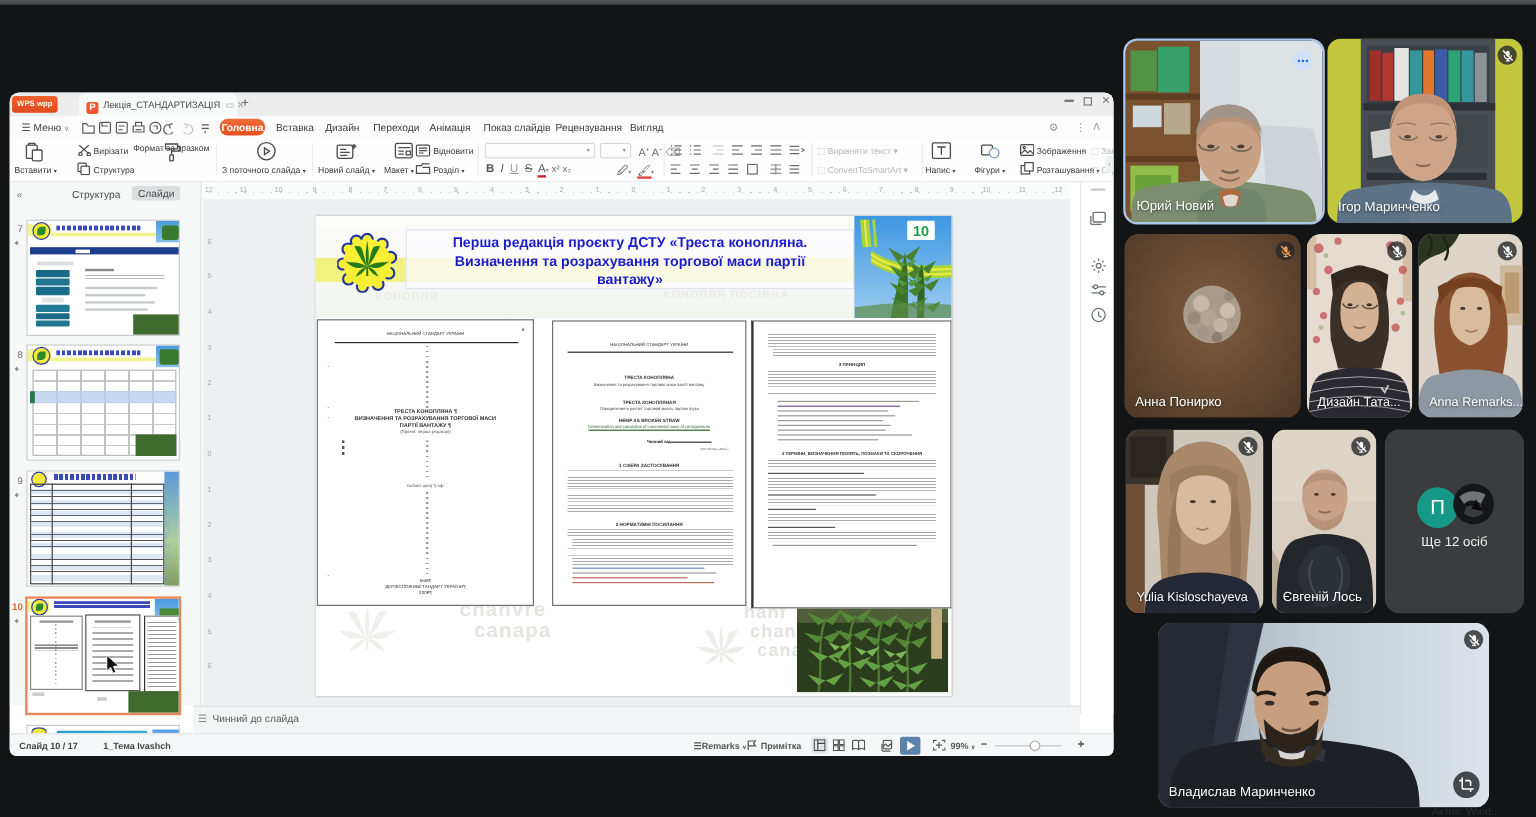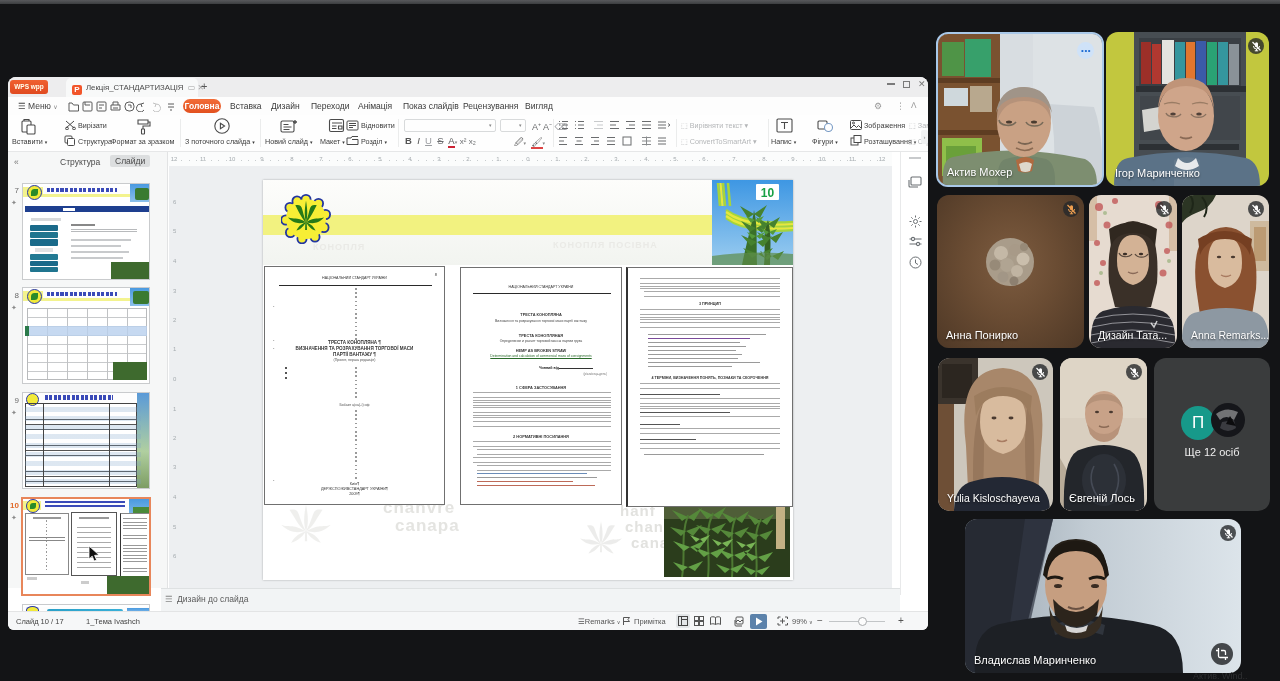--- a/index.html
+++ b/index.html
@@ -39,21 +39,21 @@
   #slide .yband { position:absolute; left:0; top:35px; width:449px; height:20px; background:#f2f280; }
   #slide #titlebox { position:absolute; left:75px; top:11px; width:374px; height:50px; background:rgba(252,253,255,0.78); border:1px solid #dde6ee; text-align:center; color:#1c1ccf; font-weight:bold; font-size:11.8px; line-height:15.5px; padding-top:3px; }
   #slide #bluepanel { position:absolute; left:449px; top:0; width:81px; height:85px; background:linear-gradient(#3e97e3,#7ec0ef); overflow:hidden; }
   .wmtext { position:absolute; color:#dcdcdc; font-weight:bold; letter-spacing:1px; }
   .page { position:absolute; background:#fff; border:1px solid #707070; }
   .para { position:absolute; background:repeating-linear-gradient(#aaaaaa 0 0.8px, transparent 0.8px 2.6px); }
   .tl { position:absolute; height:0.9px; background:#9a9a9a; }
   .ctext { position:absolute; width:100%; text-align:center; color:#333; white-space:nowrap; }
   
   #notes { position:absolute; left:153px; top:511px; width:739px; height:23px; background:#f2f4f5; border-top:1px solid #dee1e2; color:#5a5a5a; font-size:8.5px; }
-  #sbar { position:absolute; left:0; top:534px; width:100%; height:19px; background:#f6f7f8; border-top:1px solid #e3e4e5; font-size:7.5px; color:#444; }
+  #sbar { position:absolute; left:0; top:534px; width:100%; height:19px; background:#f6f7f8; border-top:1px solid #e3e4e5; font-size:7.5px; color:#444;font-weight:bold; }
   #rsidebar { position:absolute; left:892px; top:75px; width:28px; height:443px; background:#fff; border-left:1px solid #e8e9ea; color:#6f7478; }
   
   .tile { position:absolute; border-radius:12px; overflow:hidden; background:#222; }
   .tile svg.bgsvg { position:absolute; left:0; top:0; }
   .name { position:absolute; left:9px; bottom:7px; color:#fff; font-size:11px; text-shadow:0 1px 2px rgba(0,0,0,.6); white-space:nowrap; }
   .mic { position:absolute; top:6px; right:5px; width:16px; height:16px; border-radius:50%; background:rgba(38,40,42,.8); }
   .mic svg { position:absolute; left:2.5px; top:2.5px; }
 </style>
 </head>
 <body>
@@ -114,21 +114,21 @@
       <rect x="1" y="1" width="7" height="7" rx="1"></rect>
         <rect x="3.5" y="3.5" width="7" height="7" rx="1" fill="#fff"></rect>
     </svg>
     <span class="lbl" style="left:70px;top:22px;">Структура</span>
 
     <svg style="left:127px;top:3px;" width="16" height="17" viewBox="0 0 16 17" fill="none" stroke="#4a4a4a" stroke-width="1.1">
       <path d="M3 2 h10 v4 h-10 z"></path>
         <path d="M13 4 h2 v4 h-7 v3"></path>
         <rect x="6.5" y="11" width="3" height="5" rx="0.5"></rect>
     </svg>
-    <span class="lbl" style="left:103px;top:22px;">Формат за зразком</span>
+    <span class="lbl" style="left:103px;top:4px;">Формат за зразком</span>
     <div class="vdiv" style="left:172px;"></div>
 
     <svg style="left:205px;top:2px;" width="18" height="18" viewBox="0 0 18 18" fill="none" stroke="#4a4a4a" stroke-width="1.1">
       <circle cx="9" cy="9" r="7.2"></circle>
         <path d="M7.4 6.2 L11.6 9 L7.4 11.8 Z"></path>
     </svg>
     <span class="lbl" style="left:177px;top:22px;">З поточного слайда <span style="font-size:5px;">▾</span></span>
     <div class="vdiv" style="left:252px;"></div>
 
     <svg style="left:272px;top:3px;" width="18" height="17" viewBox="0 0 18 17" fill="none" stroke="#4a4a4a" stroke-width="1.1">
@@ -384,20 +384,21 @@
           <path d="M0 -18 C1.5 -9 1.5 -4 0 1 C-1.5 -4 -1.5 -9 0 -18"></path>
           <path d="M0 1 C-4.5 -11 -2 -15 -9.5 -14 C-5.5 -6.5 -3 -1 0 1"></path>
           <path d="M0 1 C4.5 -11 2 -15 9.5 -14 C5.5 -6.5 3 -1 0 1"></path>
           <path d="M0 1 C-9 -4 -10 -1 -16 -3 C-10 3 -5.5 2.5 0 1"></path>
           <path d="M0 1 C9 -4 10 -1 16 -3 C10 3 5.5 2.5 0 1"></path>
           <path d="M0 1 C-5.5 3 -6.5 5 -8.5 8.5 C-4 7 -2 4 0 1"></path>
           <path d="M0 1 C5.5 3 6.5 5 8.5 8.5 C4 7 2 4 0 1"></path>
           <path d="M-0.6 1 h1.2 l0.3 7 h-1.7 z"></path>
         </g>
       </svg>
+      <div id="titlebox">Перша редакція проєкту ДСТУ «Треста конопляна.<br>Визначення та розрахування торгової маси партії<br>вантажу»</div>
       <div id="bluepanel">
         <svg width="81" height="85" viewBox="0 0 81 85">
           <rect width="81" height="85" fill="url(#skyg)"></rect>
           <defs>
             <linearGradient id="skyg" x1="0" y1="0" x2="0" y2="1">
               <stop offset="0" stop-color="#3e97e3"></stop>
                 <stop offset="1" stop-color="#9ccdf0"></stop>
             </linearGradient>
           </defs>
           <g stroke="#a6d43c" stroke-width="2.6" fill="none">
@@ -581,21 +582,21 @@
         <circle cx="4" cy="3" r="1.6" fill="#fff"></circle>
         <circle cx="9" cy="8" r="1.6" fill="#fff"></circle>
       </svg>
     <svg style="position:absolute;left:8px;top:104px;" width="13" height="13" viewBox="0 0 13 13" fill="none" stroke="#6a6f73" stroke-width="1">
         <circle cx="6.5" cy="6.5" r="5.5"></circle>
         <path d="M6.5 3.5 V7 l2.5 1.5"></path>
       </svg>
 </div>
   <div id="notes">
       <span style="position:absolute;left:4px;top:5px;color:#888;">☰</span>
-      <span style="position:absolute;left:16px;top:5px;">Дизайн до слайда</span>
+      <span style="position:absolute;left:16px;top:5px;">Чинний до слайда</span>
     </div>
   <div id="sbar">
     <span style="position:absolute;left:8px;top:5px;">Слайд 10 / 17</span>
     <span style="position:absolute;left:78px;top:5px;">1_Тема Ivashch</span>
     <span style="position:absolute;left:570px;top:5px;color:#555;">☰Remarks <span style="font-size:5px;">∨</span></span>
     <svg style="position:absolute;left:614px;top:4px;" width="10" height="10" viewBox="0 0 10 10" fill="none" stroke="#555" stroke-width="1">
         <path d="M1.5 9 V1.5 h6 l-1.5 2 1.5 2 h-6"></path>
       </svg>
     <span style="position:absolute;left:626px;top:5px;color:#555;">Примітка</span>
     <div style="position:absolute;left:668px;top:2px;width:14px;height:14px;background:#e3e6e8;border-radius:2px;"></div>
@@ -656,21 +657,21 @@
   <path d="M59 89 q-2 -34 27 -36 q27 2 27 34 q-4 -20 -27 -20 q-22 0 -27 22" fill="#b5927a"></path>
   <path d="M58 79 q4 -26 28 -26 q24 0 28 26 q-6 -16 -28 -16 q-22 0 -28 16" fill="#a09488"></path>
   <path d="M61 86 a9 6 0 0 0 17 2 M88 88 a9 6 0 0 0 17 0" fill="none" stroke="#776a58" stroke-width="1.6"></path>
   <ellipse cx="71" cy="88" rx="3" ry="1.5" fill="#4a3c30"></ellipse>
   <ellipse cx="96" cy="88" rx="3" ry="1.5" fill="#4a3c30"></ellipse>
   <path d="M80 108 q7 4 14 0" stroke="#7a6552" stroke-width="2" fill="none"></path>
   <path d="M78 114 q9 5 17 0" stroke="#8a6a52" stroke-width="1.5" fill="none"></path>
 </svg>
 <div style="position:absolute;right:8px;top:8px;width:17px;height:17px;border-radius:50%;background:#cfe2f8;"></div>
 <div style="position:absolute;right:11px;top:15px;color:#1a6ad4;font-size:8px;letter-spacing:0.5px;line-height:3px;">•••</div>
-<span class="name">Актив Мохер</span>
+<span class="name">Юрий Новий</span>
   </div>
 <div class="tile" id="t2" style="left:1106px;top:32px;width:163px;height:154px;">
 <svg class="bgsvg" width="163" height="154" viewBox="0 0 163 154">
   <rect width="163" height="154" fill="#c2c73e"></rect>
   <rect x="28" y="0" width="112" height="154" fill="#474d52"></rect>
   <rect x="33" y="6" width="102" height="48" fill="#3a3f44"></rect>
   <rect x="35" y="10" width="10" height="42" fill="#9c2f28"></rect>
   <rect x="46" y="12" width="9" height="40" fill="#b03830"></rect>
   <rect x="56" y="8" width="12" height="44" fill="#e4e4e0"></rect>
   <rect x="69" y="10" width="10" height="43" fill="#35969e"></rect>

